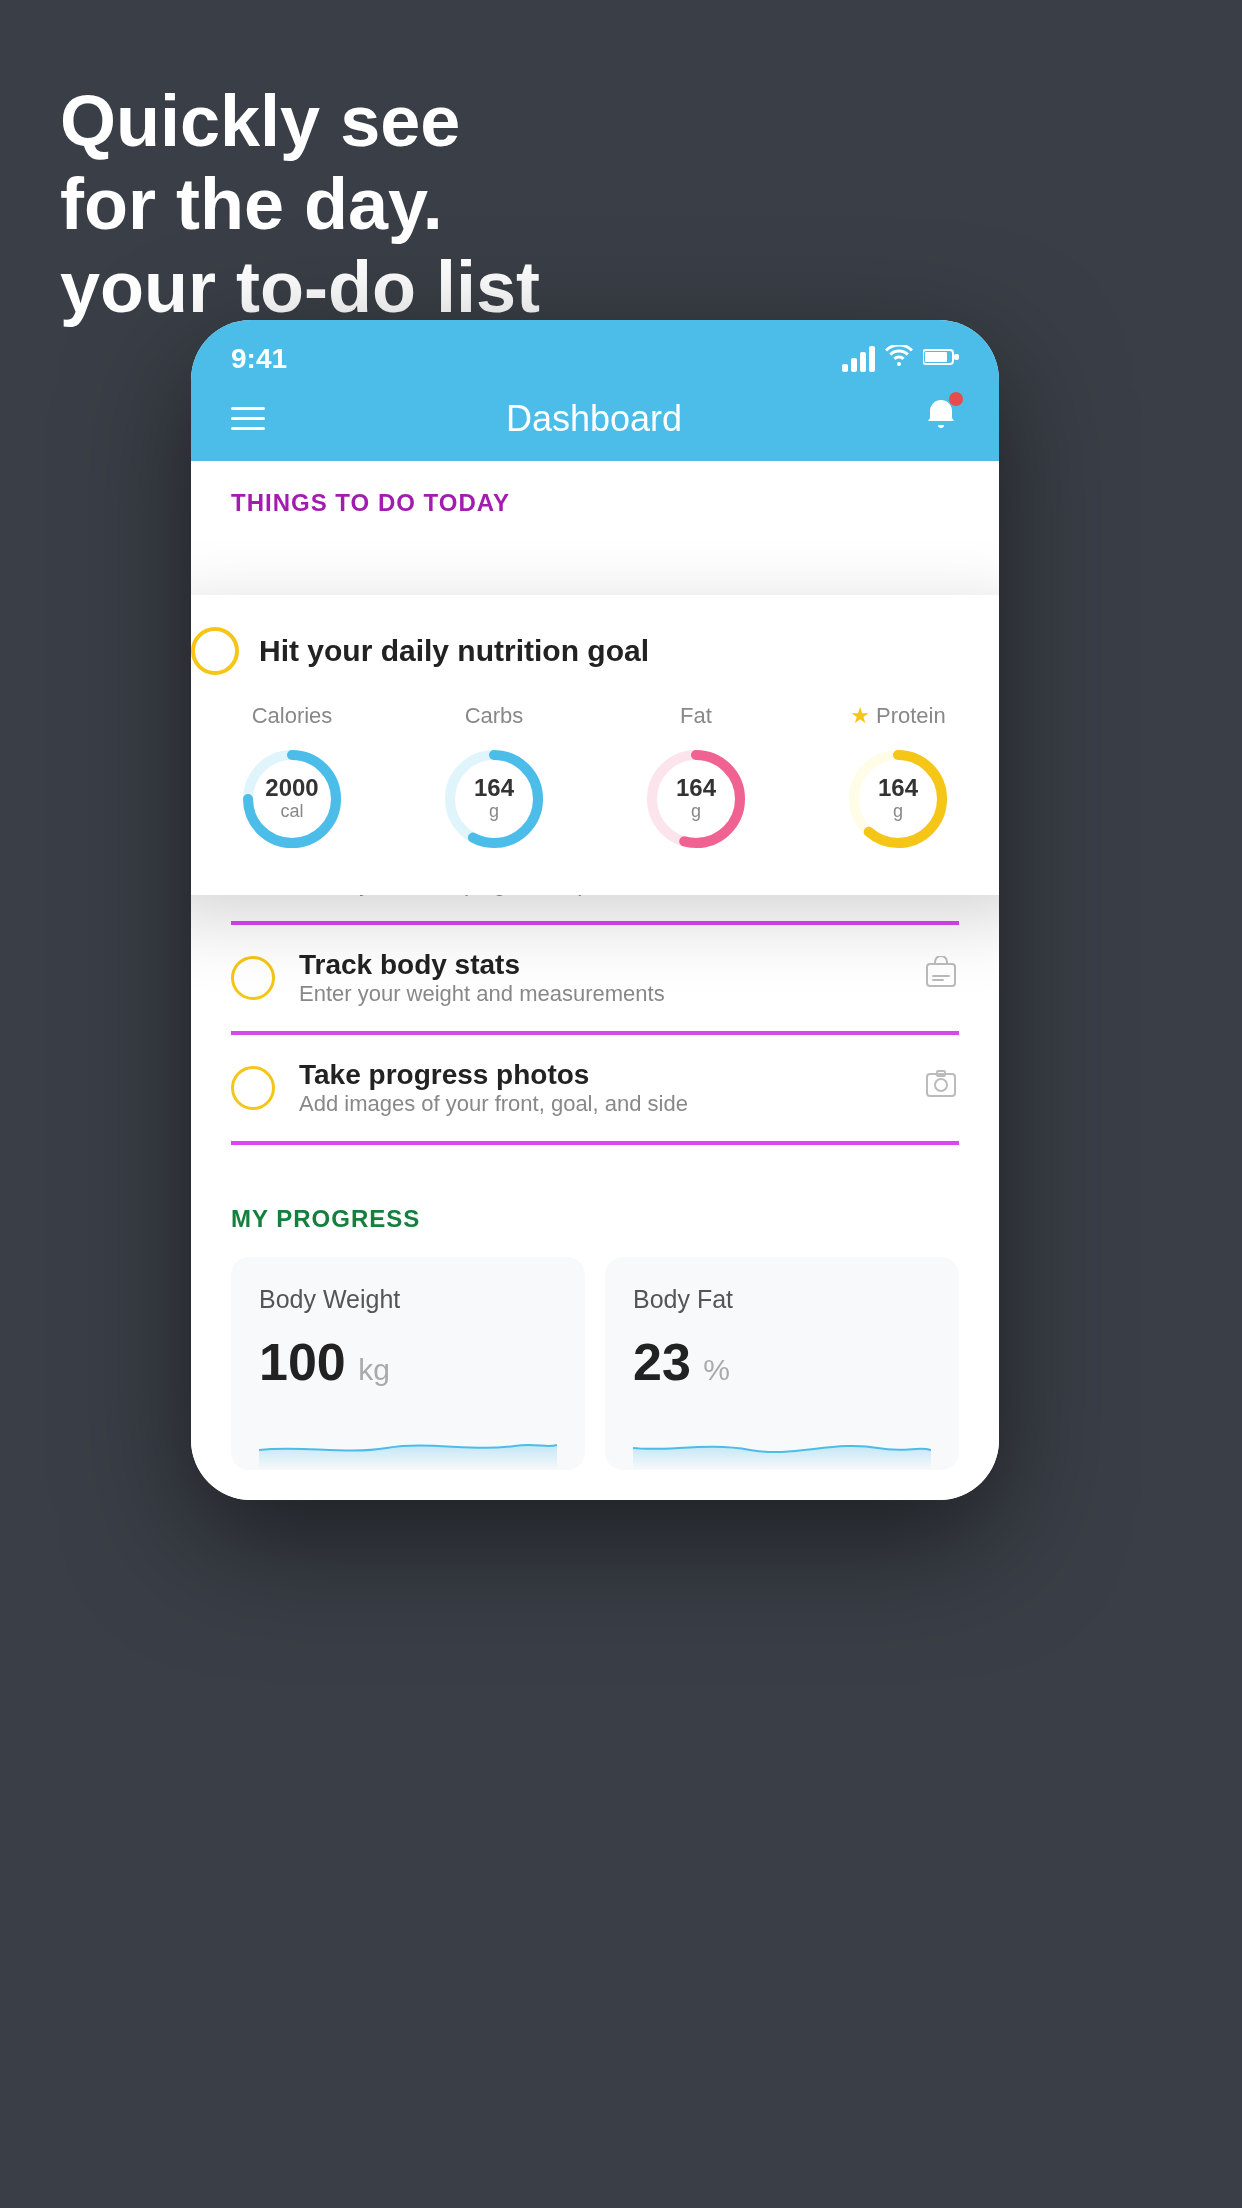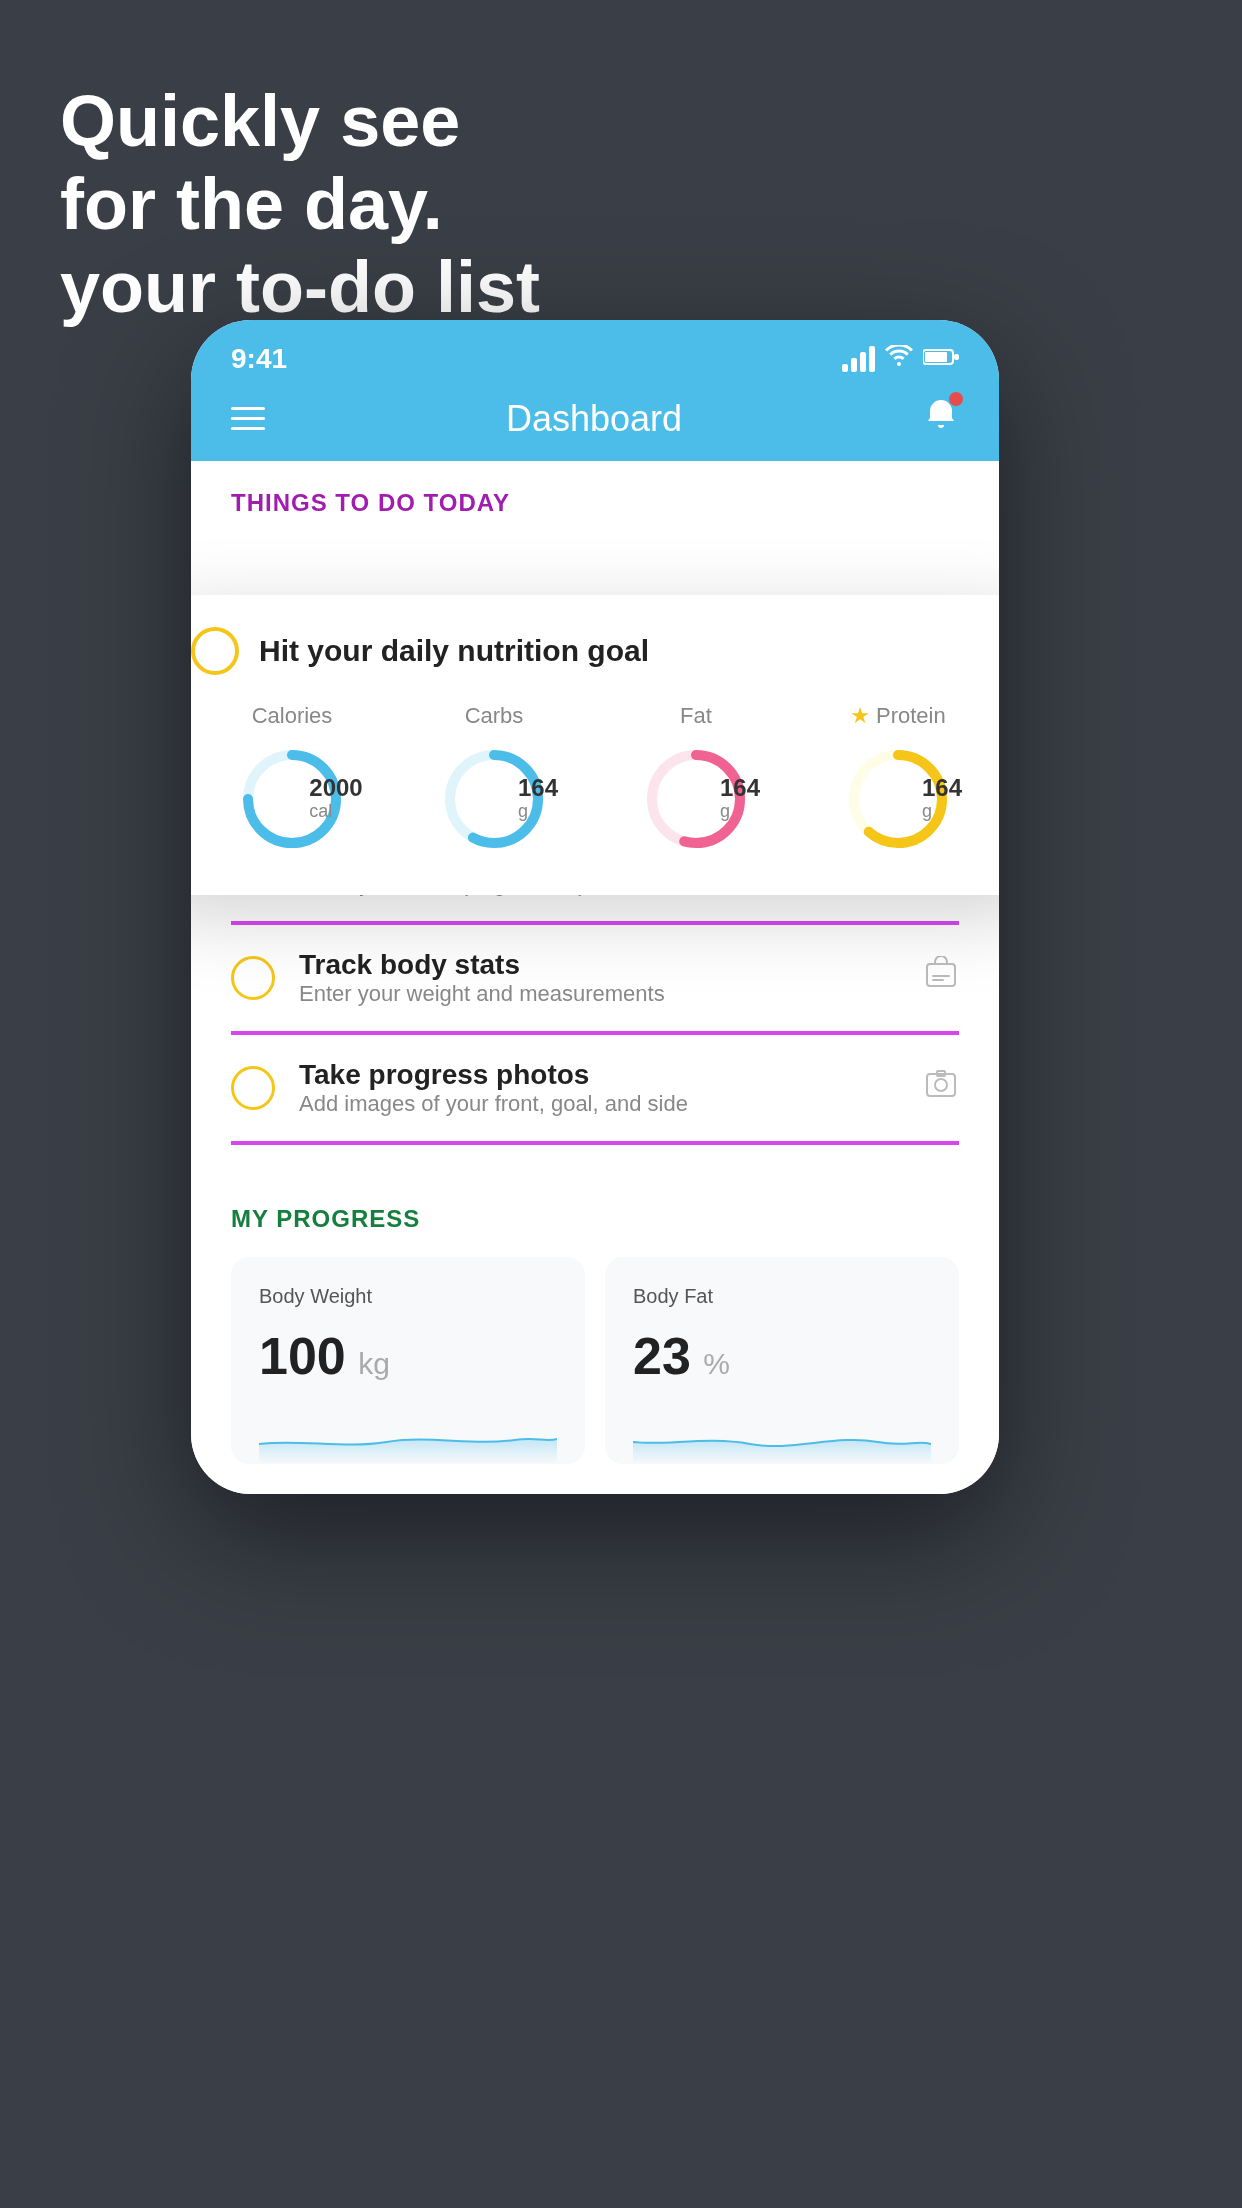--- a/index.html
+++ b/index.html
@@ -144,22 +144,21 @@
       height: 120px;
     }
     .donut svg {
       transform: rotate(-90deg);
     }
     .donut-center {
       position: absolute;
       top: 50%;
       left: 50%;
       transform: translate(-50%, -50%);
-      text-align: left;
-      margin-left: 44px;
+      text-align: center;
     }
     .donut-value {
       font-size: 24px;
       font-weight: 700;
       color: #333;
       line-height: 1.1;
     }
     .donut-unit {
       font-size: 18px;
       color: #888;
@@ -206,21 +205,21 @@
       gap: 20px;
     }
     .progress-card {
       flex: 1;
       background: #f8f9fb;
       border-radius: 18px;
       padding: 28px 28px 0 28px;
       overflow: hidden;
     }
     .progress-card-title {
-      font-size: 20px;
+      font-size: 25px;
       color: #555;
       margin-bottom: 18px;
     }
     .progress-value {
       font-size: 52px;
       font-weight: 700;
       color: #222;
     }
     .progress-unit {
       font-size: 30px;

